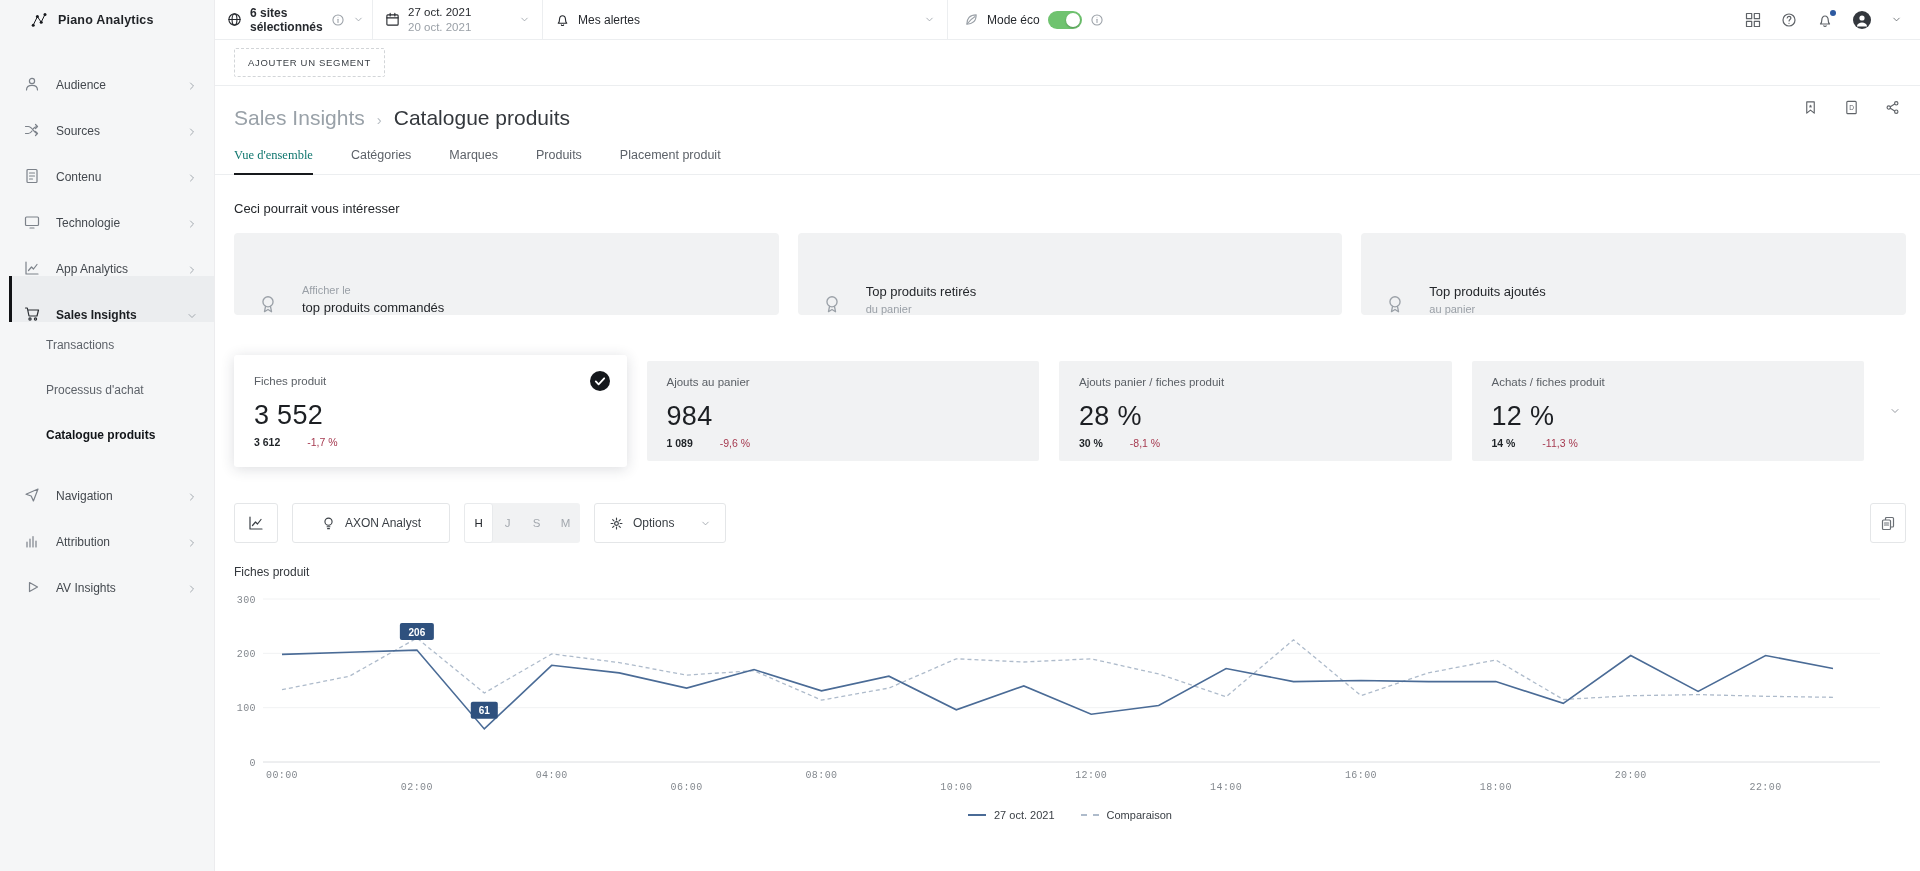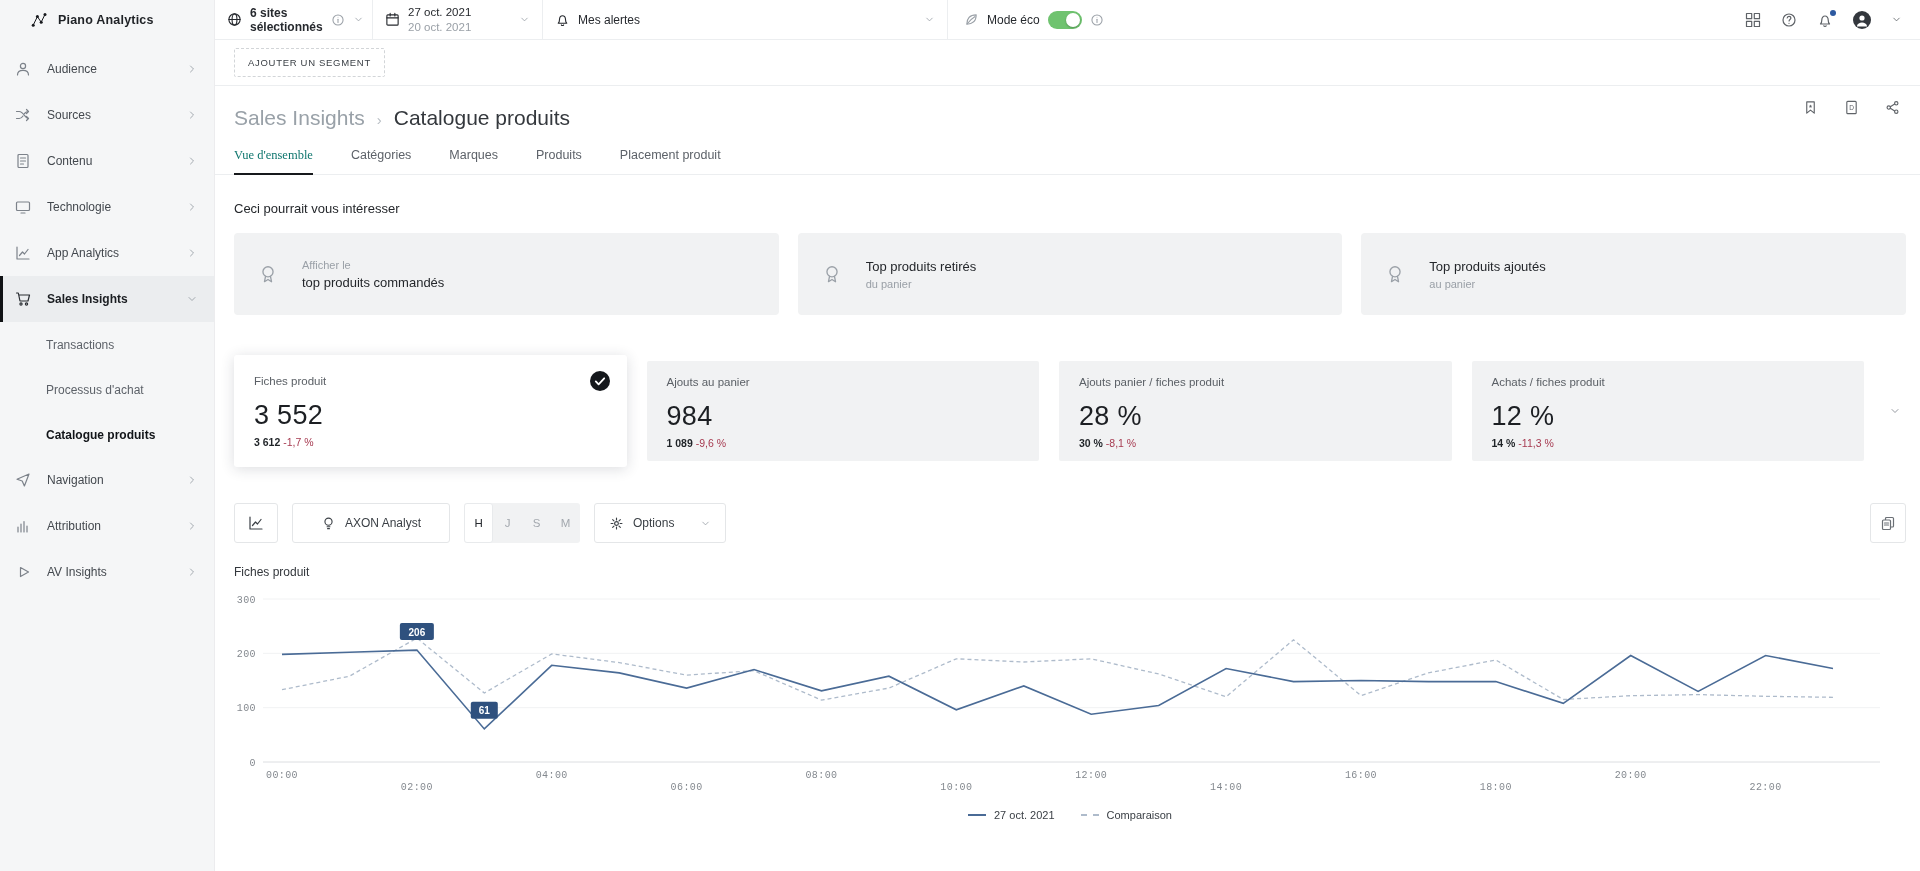--- a/index.html
+++ b/index.html
@@ -7,21 +7,21 @@
     font-family:"Liberation Sans", sans-serif; color:#3b4046; background:#fff; }
   body { display:flex; }
   svg { display:block; }
   .ic { stroke:currentColor; fill:none; stroke-width:1.2; stroke-linecap:round; stroke-linejoin:round; }
 
   
   .sidebar { width:215px; flex:0 0 215px; background:#f5f6f7; border-right:1px solid #ececee; }
   .logo-row { height:40px; display:flex; align-items:center; padding-left:30px; gap:10px; }
   .logo-label { font-size:12.5px; font-weight:700; color:#1f2226; letter-spacing:.2px; }
   .nav { margin-top:6px; }
-  .nav-item { height:46px; display:flex; align-items:center; padding:0 16px 0 15px; cursor:pointer; color:#7c828a; position:relative; }
+  .nav-item { height:46px; display:flex; align-items:flex-end; padding:0 16px 0 15px; cursor:pointer; color:#7c828a; position:relative;margin-left:9px; }
   .nav-item .lbl { margin-left:16px; font-size:12px; color:#43484e; flex:1; }
   .nav-item .chev { color:#9aa0a7; }
   .nav-item.active { background:#ebedef; color:#2a2e33; }
   .nav-item.active::before { content:""; position:absolute; left:0; top:0; bottom:0; width:3px; background:#101215; }
   .nav-item.active .lbl { color:#1b1e22; font-weight:600; }
   .nav-sub { height:45px; display:flex; align-items:center; padding-left:46px; font-size:12px; color:#5d6269; cursor:pointer; }
   .nav-sub.current { color:#111418; font-weight:700; }
 
   
   .main { flex:1; display:flex; flex-direction:column; min-width:0; }
@@ -54,34 +54,34 @@
   .bc-section { color:#99a1a8; cursor:pointer; }
   .bc-sep { color:#b8bec4; font-size:15px; }
   .bc-page { color:#34383d; }
 
   .tabs-row { display:flex; gap:38px; margin:18px -14px 0 -19px; padding:0 14px 0 19px; border-bottom:1px solid #eceef0; font-size:12.5px; }
   .tab { padding-bottom:10px; color:#5d6269; cursor:pointer; border-bottom:2px solid transparent; margin-bottom:-1px; }
   .tab.active { color:#0f766e; border-bottom-color:#17191c;font-family:Liberation Serif, serif; }
 
   .suggest-heading { margin-top:26px; font-size:13px; color:#24272b; }
   .suggest-row { margin-top:17px; display:flex; gap:19px; }
-  .suggest-card { flex:1; height:82px; background:#f1f2f3; border-radius:4px; display:flex; align-items:center; padding-left:24px; cursor:pointer; }
+  .suggest-card { flex:1; height:82px; background:#f1f2f3; border-radius:4px; display:flex; align-items:flex-end; padding-left:24px; cursor:pointer; }
   .suggest-card .medal { color:#9aa0a7; margin-right:24px; flex:0 0 auto; }
   .sc-strong { font-size:13px; color:#24272b; }
   .sc-muted { font-size:11px; color:#9aa0a7; }
   .sc-lines > div + div { margin-top:4px; }
 
   .kpi-row { margin-top:40px; display:flex; gap:20px; align-items:center; }
   .kpi-card { flex:1; height:100px; background:#f1f2f3; border-radius:2px; padding:15px 20px; cursor:pointer; position:relative; }
   .kpi-card.selected { background:#fff; height:112px; padding-top:20px; box-shadow:0 2px 14px rgba(40,45,60,.16); border-radius:3px; }
   .kpi-label { font-size:11.5px; color:#5b6066; }
   .kpi-value { margin-top:13px; font-size:27px; font-weight:300; color:#1c1f23; letter-spacing:.3px; }
   .kpi-sub { margin-top:5px; font-size:10.5px; }
   .kpi-prev { color:#1f2327; font-weight:700; }
-  .kpi-change { color:#a63a50; }
+  .kpi-change { color:#a63a50;margin-left:24px; }
   .kpi-check { position:absolute; top:15px; right:16px; }
   .kpi-more { flex:0 0 22px; display:flex; justify-content:center; color:#8a8f96; cursor:pointer; }
 
   .chart-toolbar { margin-top:36px; display:flex; align-items:center; gap:14px; }
   .btn { height:40px; border:1px solid #e4e6e8; border-radius:3px; background:#fff; display:inline-flex; align-items:center; font-size:12px; color:#3b4046; cursor:pointer; }
   .btn-icon { width:44px; justify-content:center; }
   .btn-axon { padding:0 28px; gap:9px; }
   .btn-options { padding:0 14px; gap:9px; min-width:132px; }
   .btn-options .chev { margin-left:auto; color:#9aa0a7; }
   .seg { height:40px; background:#f1f2f3; border-radius:3px; display:flex; overflow:hidden; }

